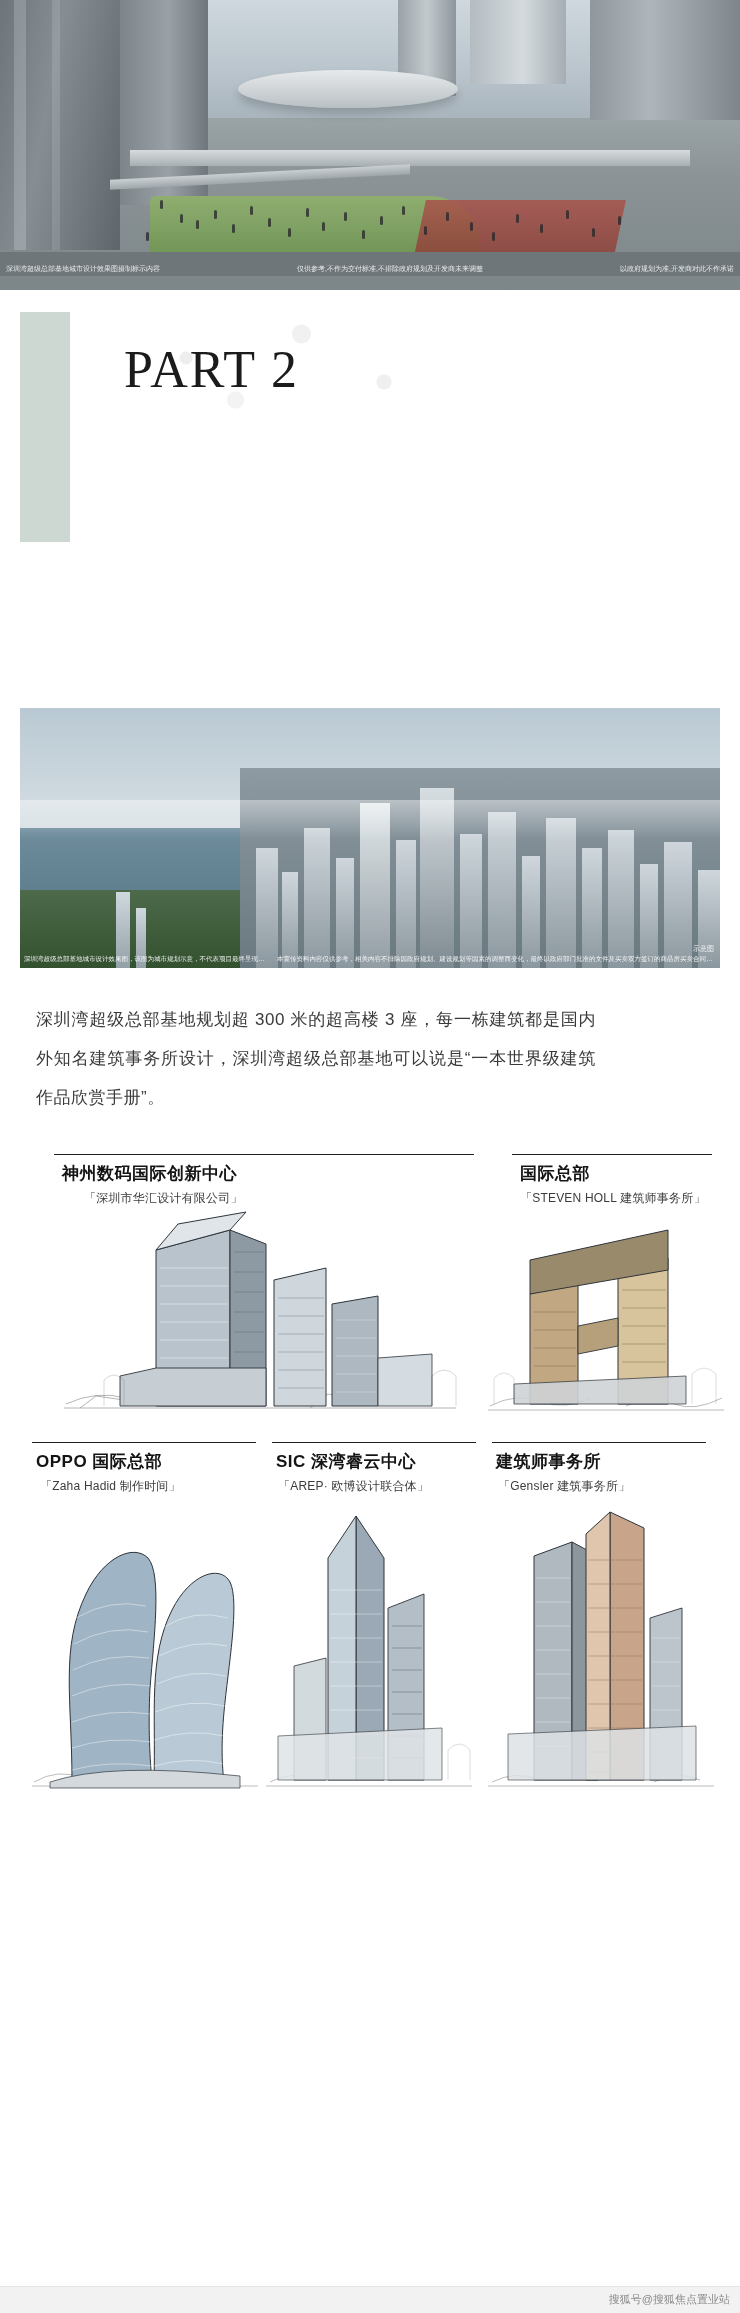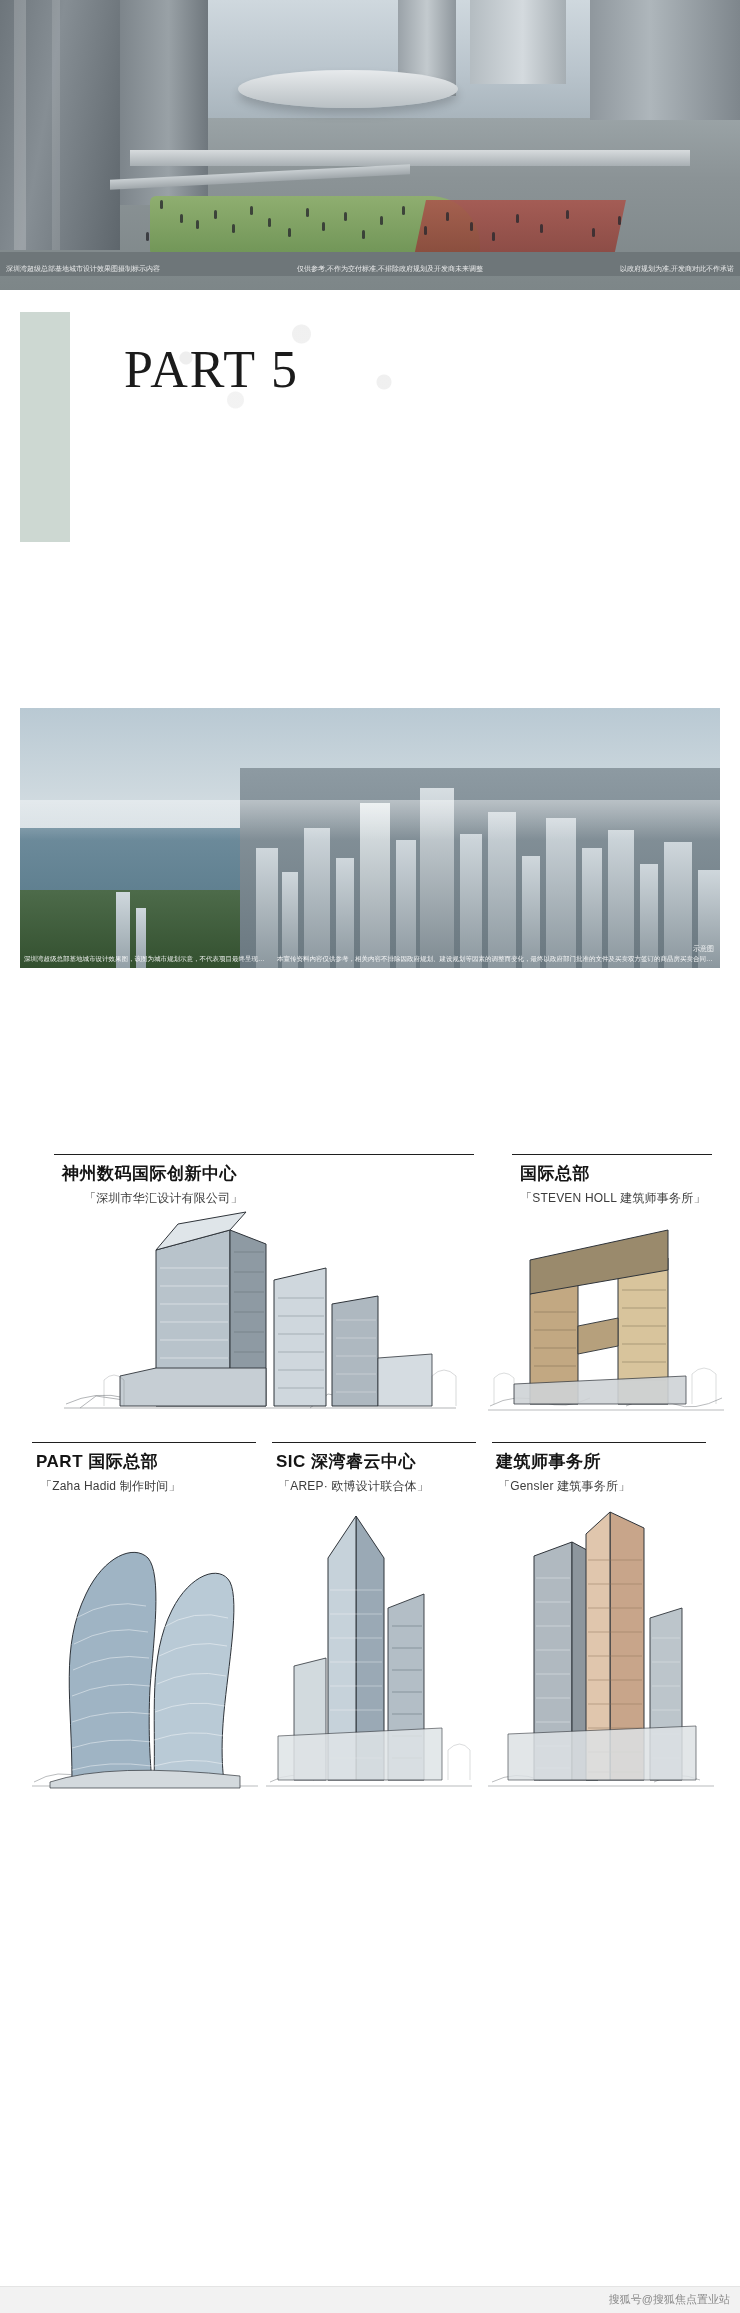--- a/index.html
+++ b/index.html
@@ -258,21 +258,21 @@
     <div class="hero-caption">
       <span>深圳湾超级总部基地城市设计效果图摄制标示内容</span>
       <span>仅供参考,不作为交付标准,不排除政府规划及开发商未来调整</span>
       <span>以政府规划为准,开发商对此不作承诺</span>
     </div>
   </div>
 
   <div class="part-block">
     <div class="part-swatch"></div>
     <div class="part-texture"></div>
-    <div class="part-title">PART 5</div>
+    <div class="part-title">PART 2</div>
   </div>
 
   <div class="skyline">
     <div class="sky-grad"></div>
     <div class="sky-water"></div>
     <div class="sky-green"></div>
     <div class="sky-city"></div>
     <div class="sky-b" style="left:236px;width:22px;height:120px"></div>
     <div class="sky-b" style="left:262px;width:16px;height:96px"></div>
     <div class="sky-b" style="left:284px;width:26px;height:140px"></div>
@@ -292,20 +292,21 @@
     <div class="sky-b" style="left:96px;width:14px;height:76px;background:linear-gradient(180deg,#cfd8dd,#93a0a7)"></div>
     <div class="sky-b" style="left:116px;width:10px;height:60px;background:linear-gradient(180deg,#cfd8dd,#93a0a7)"></div>
     <div class="sky-haze"></div>
     <div class="sky-credit">示意图</div>
     <div class="sky-caption">
       <span>深圳湾超级总部基地城市设计效果图，该图为城市规划示意，不代表项目最终呈现效果，不作为交付标准</span>
       <span>本宣传资料内容仅供参考，相关内容不排除因政府规划、建设规划等因素的调整而变化，最终以政府部门批准的文件及买卖双方签订的商品房买卖合同约定为准。制作时间：2024年5月。</span>
     </div>
   </div>
 
+  <div class="para2">深圳湾超级总部基地规划超 300 米的超高楼 3 座，每一栋建筑都是国内外知名建筑事务所设计，深圳湾超级总部基地可以说是“一本世界级建筑作品欣赏手册”。</div>
 
   <div class="gallery">
 
     <div class="rule" style="left:54px;top:4px;width:420px"></div>
     <div class="rule" style="left:512px;top:4px;width:200px"></div>
 
     <div class="g-title" style="left:62px;top:12px">神州数码国际创新中心</div>
     <div class="g-sub" style="left:84px;top:40px">「深圳市华汇设计有限公司」</div>
 
     <div class="g-title" style="left:520px;top:12px">国际总部</div>
@@ -374,21 +375,21 @@
           <path d="M206 196 V166 q12 -12 24 0 V196"></path>
           <path d="M8 196 V170 q10 -10 20 0 V196"></path>
         </g>
       </svg>
     </div>
 
     <div class="rule" style="left:32px;top:292px;width:224px"></div>
     <div class="rule" style="left:272px;top:292px;width:204px"></div>
     <div class="rule" style="left:492px;top:292px;width:214px"></div>
 
-    <div class="g-title" style="left:36px;top:300px">PART 国际总部</div>
+    <div class="g-title" style="left:36px;top:300px">OPPO 国际总部</div>
     <div class="g-sub" style="left:40px;top:328px">「Zaha Hadid 制作时间」</div>
 
     <div class="g-title" style="left:276px;top:300px">SIC 深湾睿云中心</div>
     <div class="g-sub" style="left:278px;top:328px">「AREP· 欧博设计联合体」</div>
 
     <div class="g-title" style="left:496px;top:300px">建筑师事务所</div>
     <div class="g-sub" style="left:498px;top:328px">「Gensler 建筑事务所」</div>
 
     <div class="sketch" style="left:30px;top:348px;width:230px;height:300px">
       <svg width="230" height="300" viewBox="0 0 230 300">

